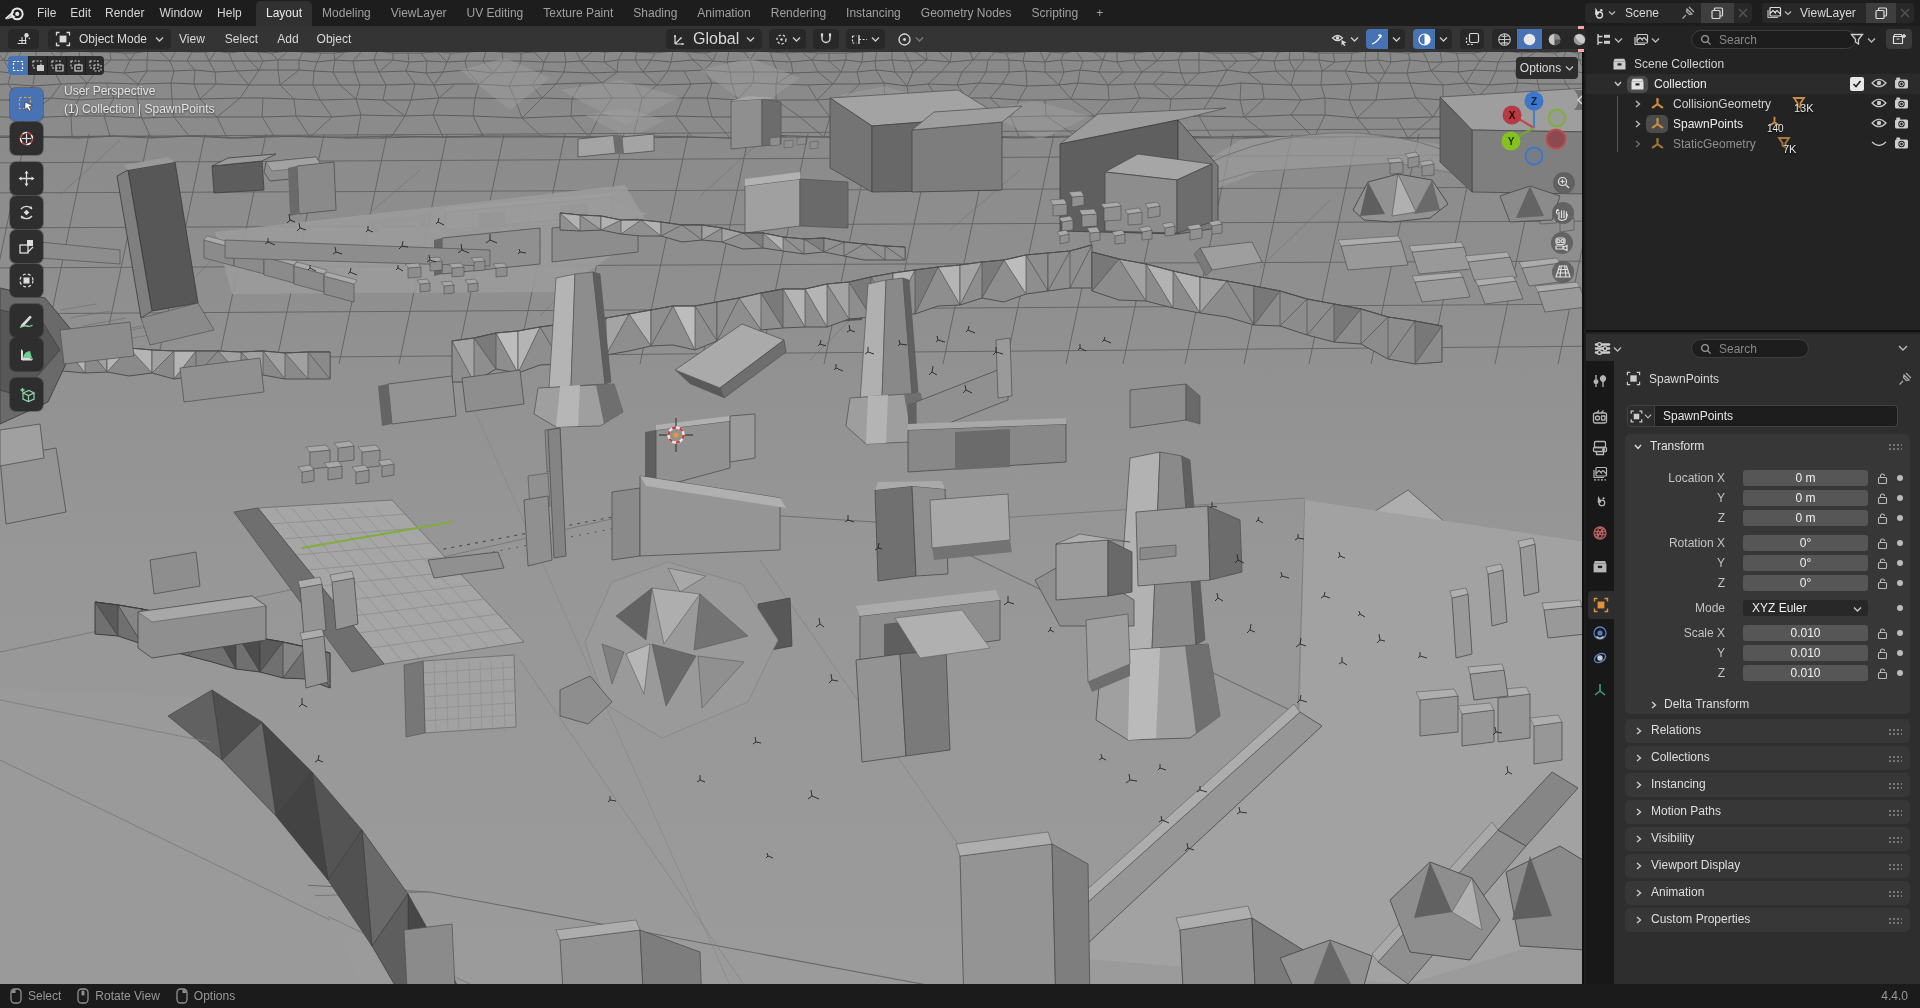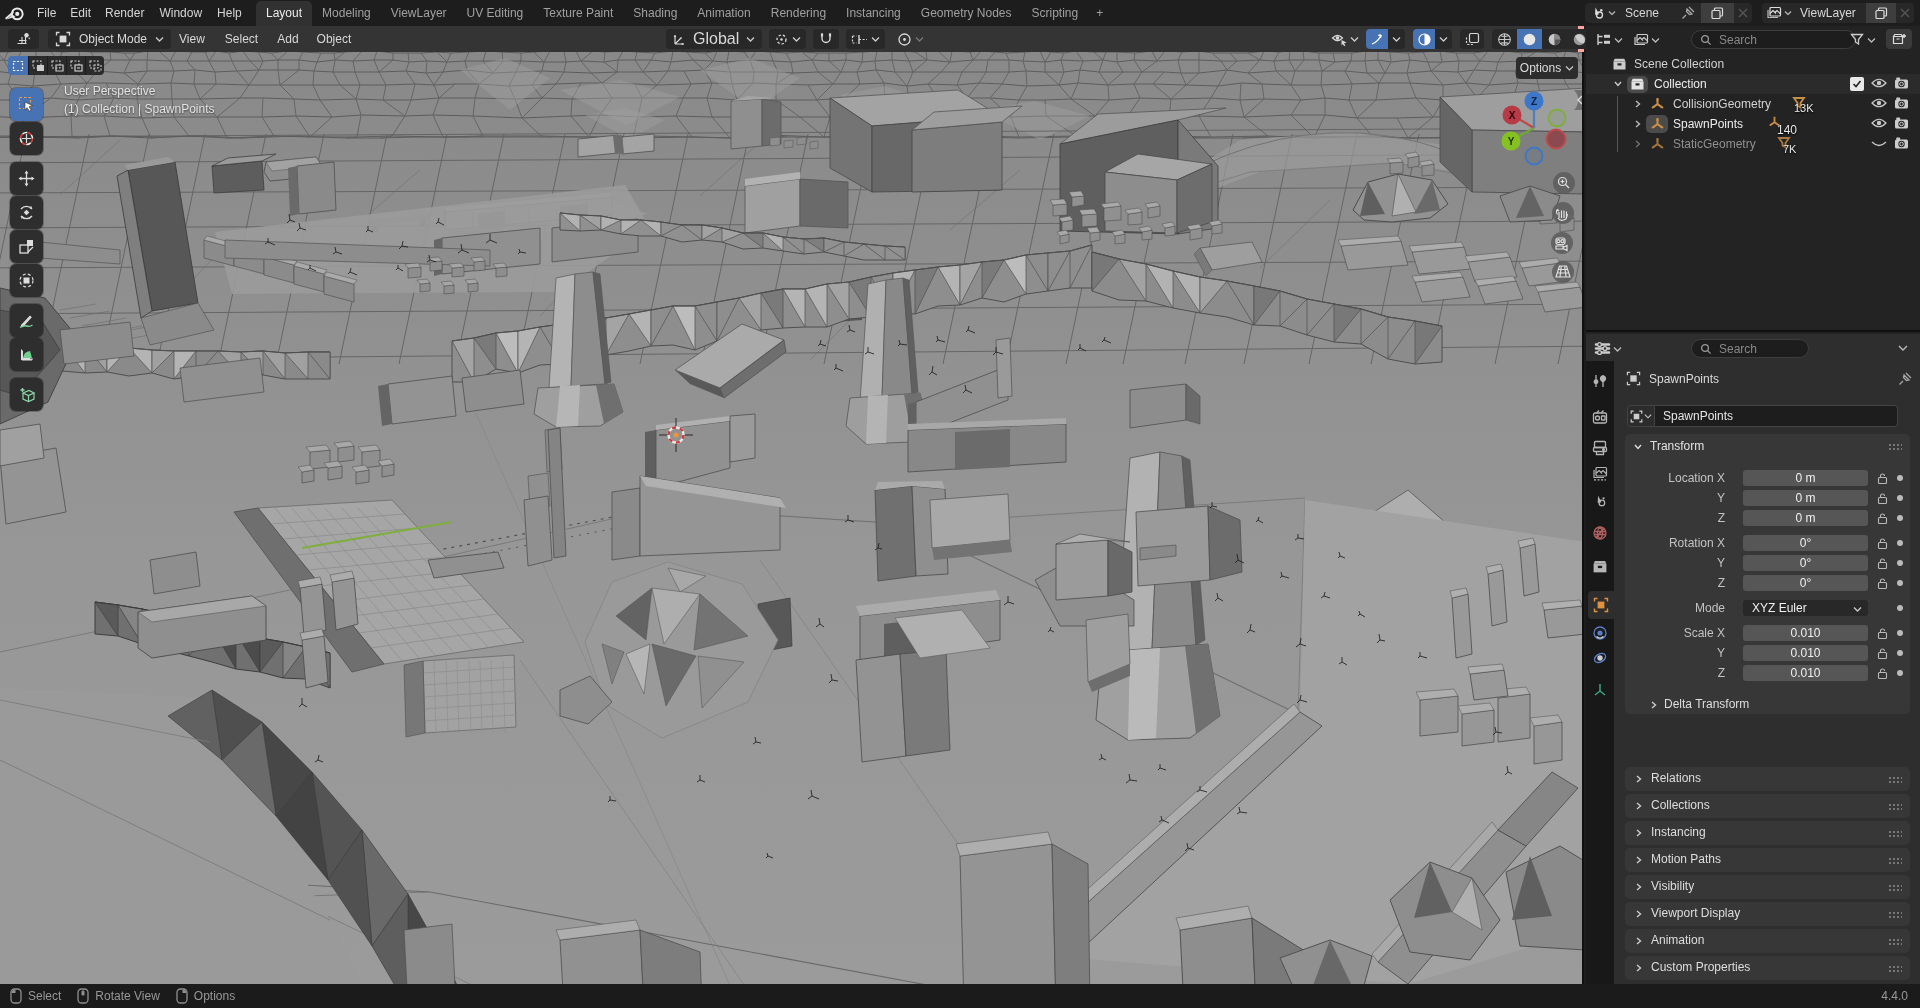--- a/index.html
+++ b/index.html
@@ -50,21 +50,21 @@
 .ptab.active { background:#2e2e2e; border-radius:4px 0 0 4px; margin-left:2px; width:26px; }
 .grip { width:14px; height:7px;
   background-image:radial-gradient(circle, #777 1px, transparent 1.2px);
   background-size:4px 4px; }
 .prow { position:absolute; height:16px; }
 .prow .lbl { position:absolute; right:185px; top:1px; color:#c3c3c3; font-size:12px; white-space:nowrap; }
 .prow .fld { position:absolute; left:118px; width:125px; height:16px; background:#565656; border-radius:3px;
   color:#f0f0f0; font-size:12px; text-align:center; line-height:16px; }
 .prow .lock { position:absolute; left:251px; top:1px; }
 .prow .dot { position:absolute; left:272px; top:5px; width:6px; height:6px; background:#bbb; border-radius:50%; }
-.cpanel { position:absolute; left:39px; width:285px; height:24px; background:#373737; border-radius:5px;margin-top:48px; }
+.cpanel { position:absolute; left:39px; width:285px; height:24px; background:#373737; border-radius:5px; }
 .cpanel .arr { position:absolute; left:9px; top:7px; }
 .cpanel .ttl { position:absolute; left:26px; top:4px; color:#dedede; font-size:12px; }
 .cpanel .grip { position:absolute; right:8px; top:9px; }
 
 #statusbar { position:absolute; left:0; top:984px; width:1920px; height:24px; background:#1b1b1b;
   color:#989898; font-size:12px; }
 </style>
 </head>
 <body>
 <div id="app">
@@ -1626,21 +1626,21 @@
           </svg>
         <div style="position:absolute;left:60px;top:1px;width:22px;height:18px;background:#4b4b4b;border-radius:5px;"></div>
         <svg class="ticon" style="left:64px" width="15" height="15" viewBox="0 0 15 15">
             <path d="M7.5 1 V7.2 M7.5 7.2 L2 11 M7.5 7.2 L13 11" stroke="#c98e47" stroke-width="2.1" fill="none"></path>
             <path d="M7.5 1 l-1.5 2.5 h3 z M2 11 l3 -.4 l-1.7 -2 z M13 11 l-3 -.4 l1.7 -2 z" fill="#c98e47"></path>
           </svg>
         <span class="ttxt" style="left:87px;color:#ececec;">SpawnPoints</span>
         <svg style="position:absolute;left:182px;top:2px;" width="13" height="13" viewBox="0 0 15 15">
             <path d="M7.5 1 V7.2 M7.5 7.2 L2 11 M7.5 7.2 L13 11" stroke="#c98e47" stroke-width="2.1" fill="none"></path>
           </svg>
-        <span style="position:absolute;left:181px;top:9px;font-size:12px;color:#e8e8e8;text-shadow:0 1px 2px #000;margin-left:10px;">140</span>
+        <span style="position:absolute;left:181px;top:9px;font-size:10px;color:#e8e8e8;text-shadow:0 1px 2px #000;">140</span>
         <svg class="teye" style="right:33px" width="16" height="12" viewBox="0 0 16 12">
             <path d="M1 6 Q8 -1.5 15 6 Q8 13.5 1 6 Z" fill="none" stroke="#c8c8c8" stroke-width="1.2"></path>
             <circle cx="8" cy="6" r="2.2" fill="#c8c8c8"></circle>
           </svg>
         <svg class="tcam" style="right:11px" width="15" height="12" viewBox="0 0 15 12">
             <rect x="1" y="2.5" width="13" height="9" rx="1.5" fill="#ccc"></rect>
             <circle cx="7.5" cy="7" r="3.2" fill="#252525"></circle>
             <circle cx="7.5" cy="7" r="1.8" fill="none" stroke="#ccc" stroke-width="1"></circle>
             <rect x="2.2" y="0.5" width="4" height="2.5" rx="1" fill="#ccc"></rect>
           </svg>

